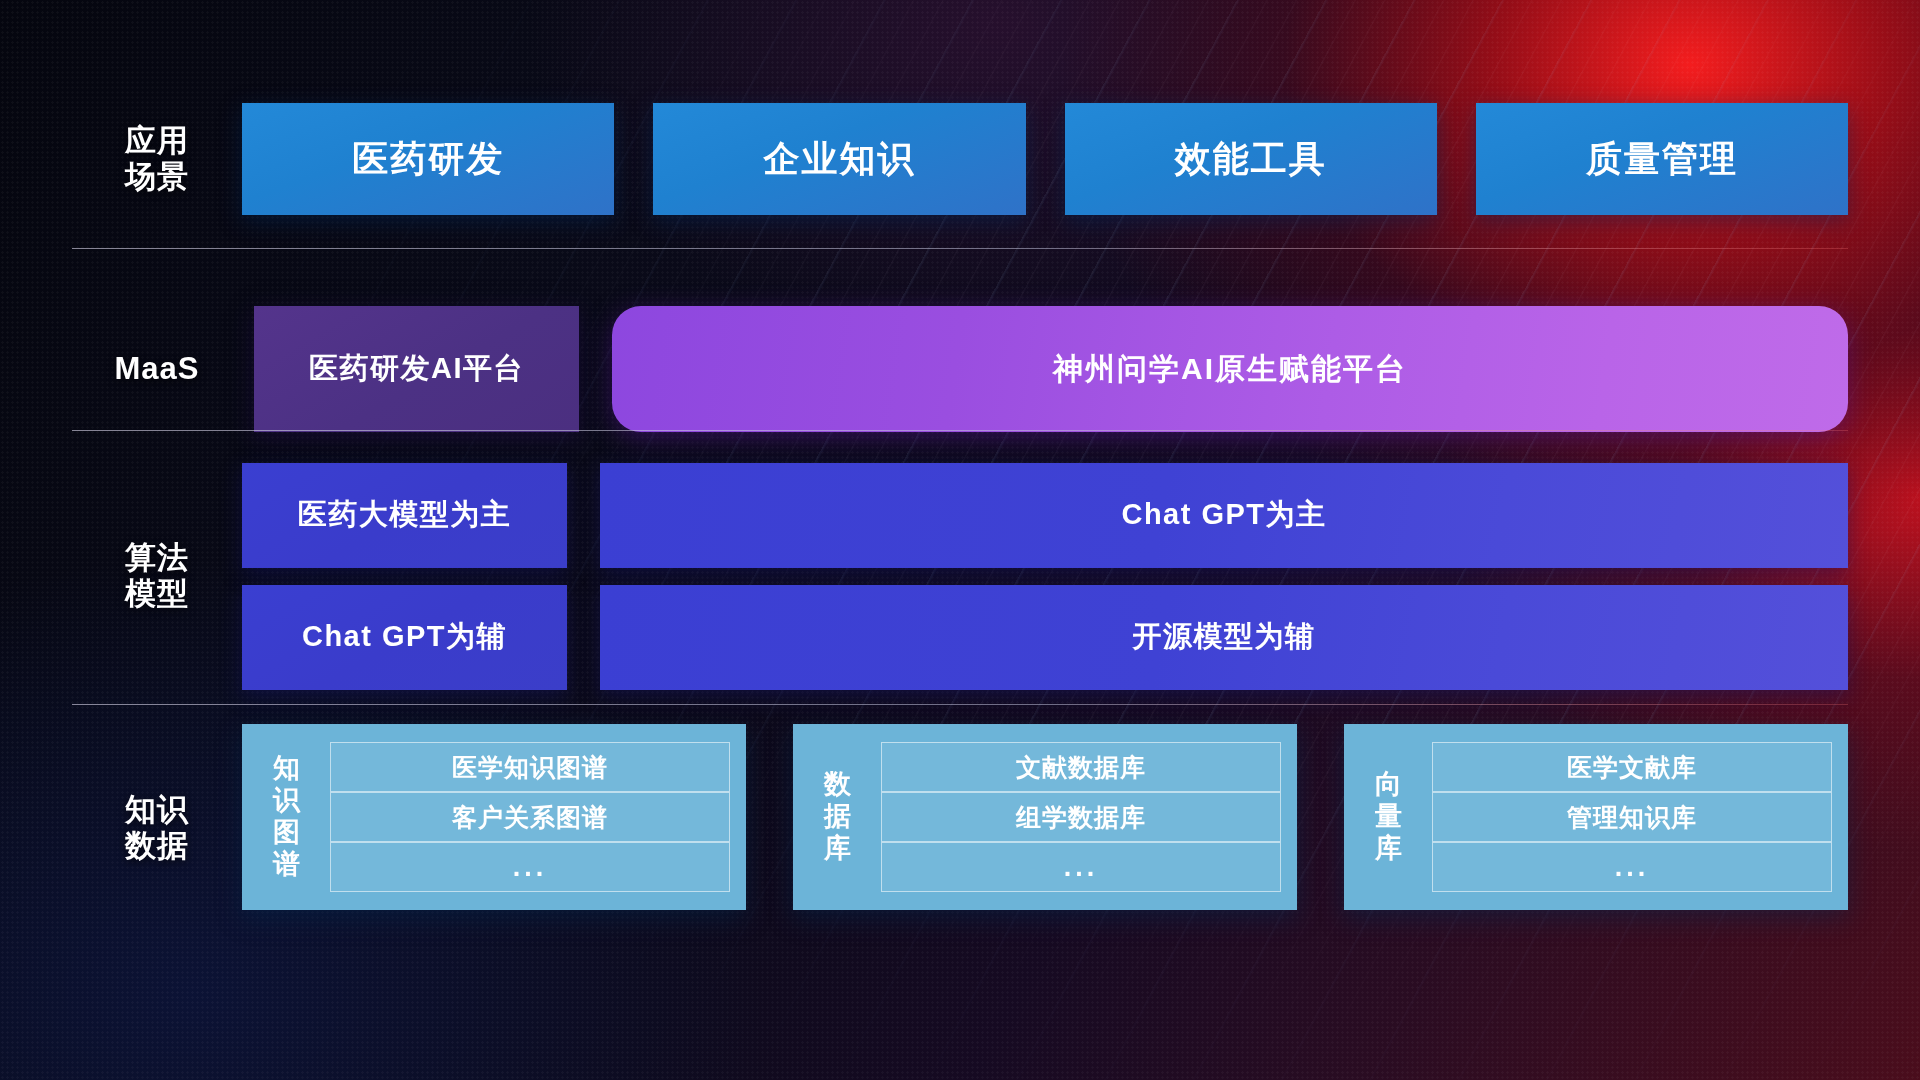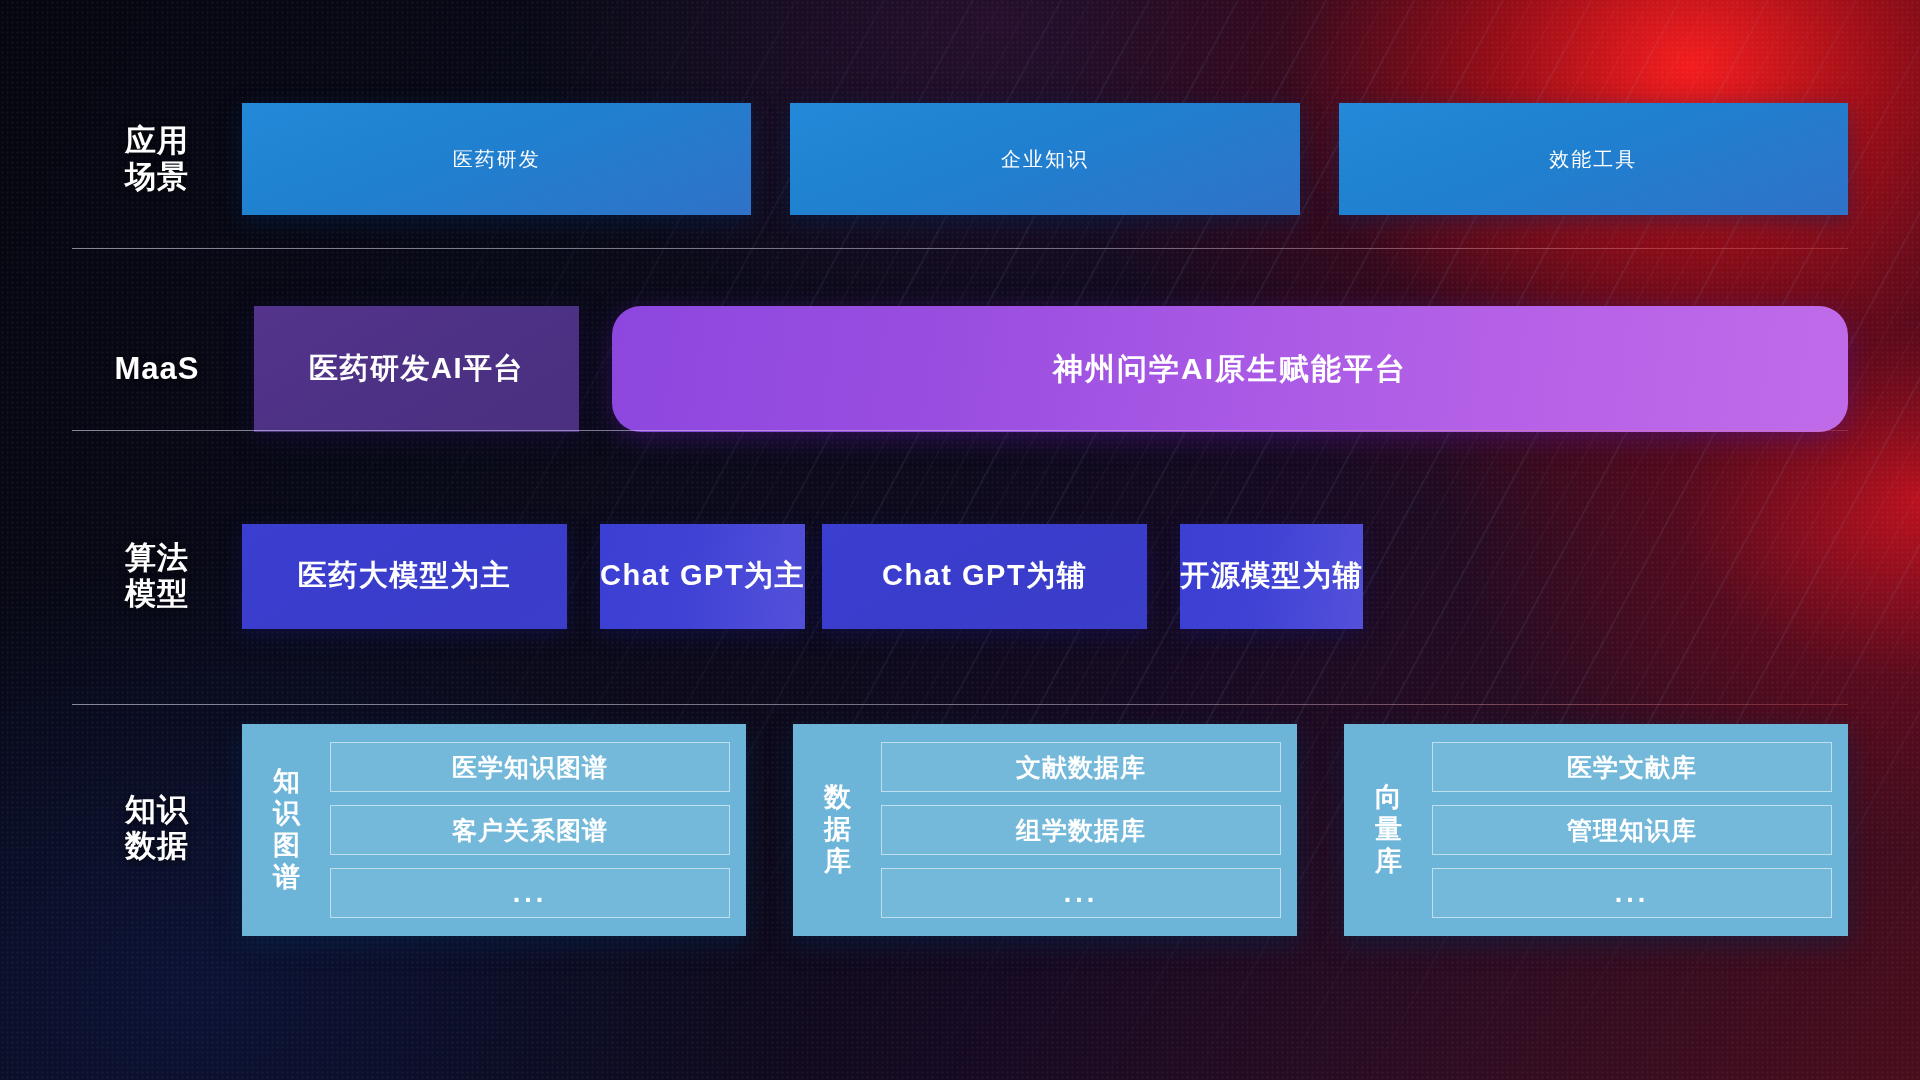--- a/index.html
+++ b/index.html
@@ -77,21 +77,21 @@
 
   
   #row-app { top: 100px; height: 118px; }
   #row-app .row-body { gap: 39px; }
   .app-box {
     flex: 1 1 0;
     height: 112px;
     background: linear-gradient(160deg, #2389d8 0%, #1f81d0 40%, #2f72c8 100%);
     display: flex; align-items: center; justify-content: center;
     color: #ffffff;
-    font-size: 20px; font-weight: normal; letter-spacing: 2px;
+    font-size: 36px; font-weight: bold; letter-spacing: 2px;
     box-shadow: 0 6px 22px rgba(0,40,90,.45);
   }
 
   
   #row-maas { top: 304px; height: 130px; }
   #row-maas .row-body { gap: 33px; padding-left: 12px; }
   .maas-left {
     flex: 0 0 325px;
     height: 126px;
     background: linear-gradient(150deg, #54348c 0%, #4c3184 55%, #4b2f80 100%);
@@ -104,21 +104,21 @@
     height: 126px;
     background: linear-gradient(98deg, #8d47df 0%, #9a4ee0 28%, #ad5ce6 58%, #b964e8 80%, #bf6be9 100%);
     display: flex; align-items: center; justify-content: center;
     color: #ffffff; font-size: 30px; font-weight: bold; letter-spacing: 2px;
     box-shadow: 0 6px 26px rgba(80,20,140,.5);
     border-radius: 29px;
   }
 
   
   #row-algo { top: 462px; height: 228px; }
-  #row-algo .row-body { flex-direction: row; gap: 17px; }
+  #row-algo .row-body { flex-direction: column; gap: 17px; }
   .algo-line { display: flex; gap: 33px; }
   .algo-left {
     flex: 0 0 325px; height: 105px;
     background: linear-gradient(150deg, #3a3fd1 0%, #3a3ccb 50%, #3b3ec9 100%);
     display: flex; align-items: center; justify-content: center;
     color: #ffffff; font-size: 29px; font-weight: bold; letter-spacing: 1.5px;
     box-shadow: 0 6px 20px rgba(20,20,100,.45);
   }
   .algo-right {
     flex: 1 1 auto; height: 105px;
@@ -144,21 +144,21 @@
     flex: 0 0 58px;
     color: #ffffff;
     font-size: 27px;
     font-weight: bold;
     line-height: 1.18;
     display: flex; align-items: center; justify-content: center;
     text-align: center;
     white-space: pre-line;
     letter-spacing: 1px;
   }
-  .know-items { flex: 1 1 auto; display: flex; flex-direction: column; gap: 13px; }
+  .know-items { flex: 1 1 auto; display: flex; flex-direction: column; gap: 0; }
   .know-item {
     height: 50px;
     border: 1px solid rgba(255,255,255,0.55);
     background: rgba(255,255,255,0.06);
     display: flex; align-items: center; justify-content: center;
     color: #ffffff; font-size: 25px; font-weight: bold; letter-spacing: 1px;
   }
   .know-item.ellipsis { font-size: 27px; letter-spacing: 4px; }
 
   
@@ -179,20 +179,21 @@
 
   <div class="diagram">
 
     <div class="row" id="row-app">
       <div class="row-label">应用
 场景</div>
       <div class="row-body">
         <div class="app-box">医药研发</div>
         <div class="app-box">企业知识</div>
         <div class="app-box">效能工具</div>
+        <div class="app-box">质量管理</div>
       </div>
     </div>
 
     <div class="divider" style="top: 248px;"></div>
 
     <div class="row" id="row-maas">
       <div class="row-label">MaaS</div>
       <div class="row-body">
         <div class="maas-left">医药研发AI平台</div>
         <div class="maas-right">神州问学AI原生赋能平台</div>

